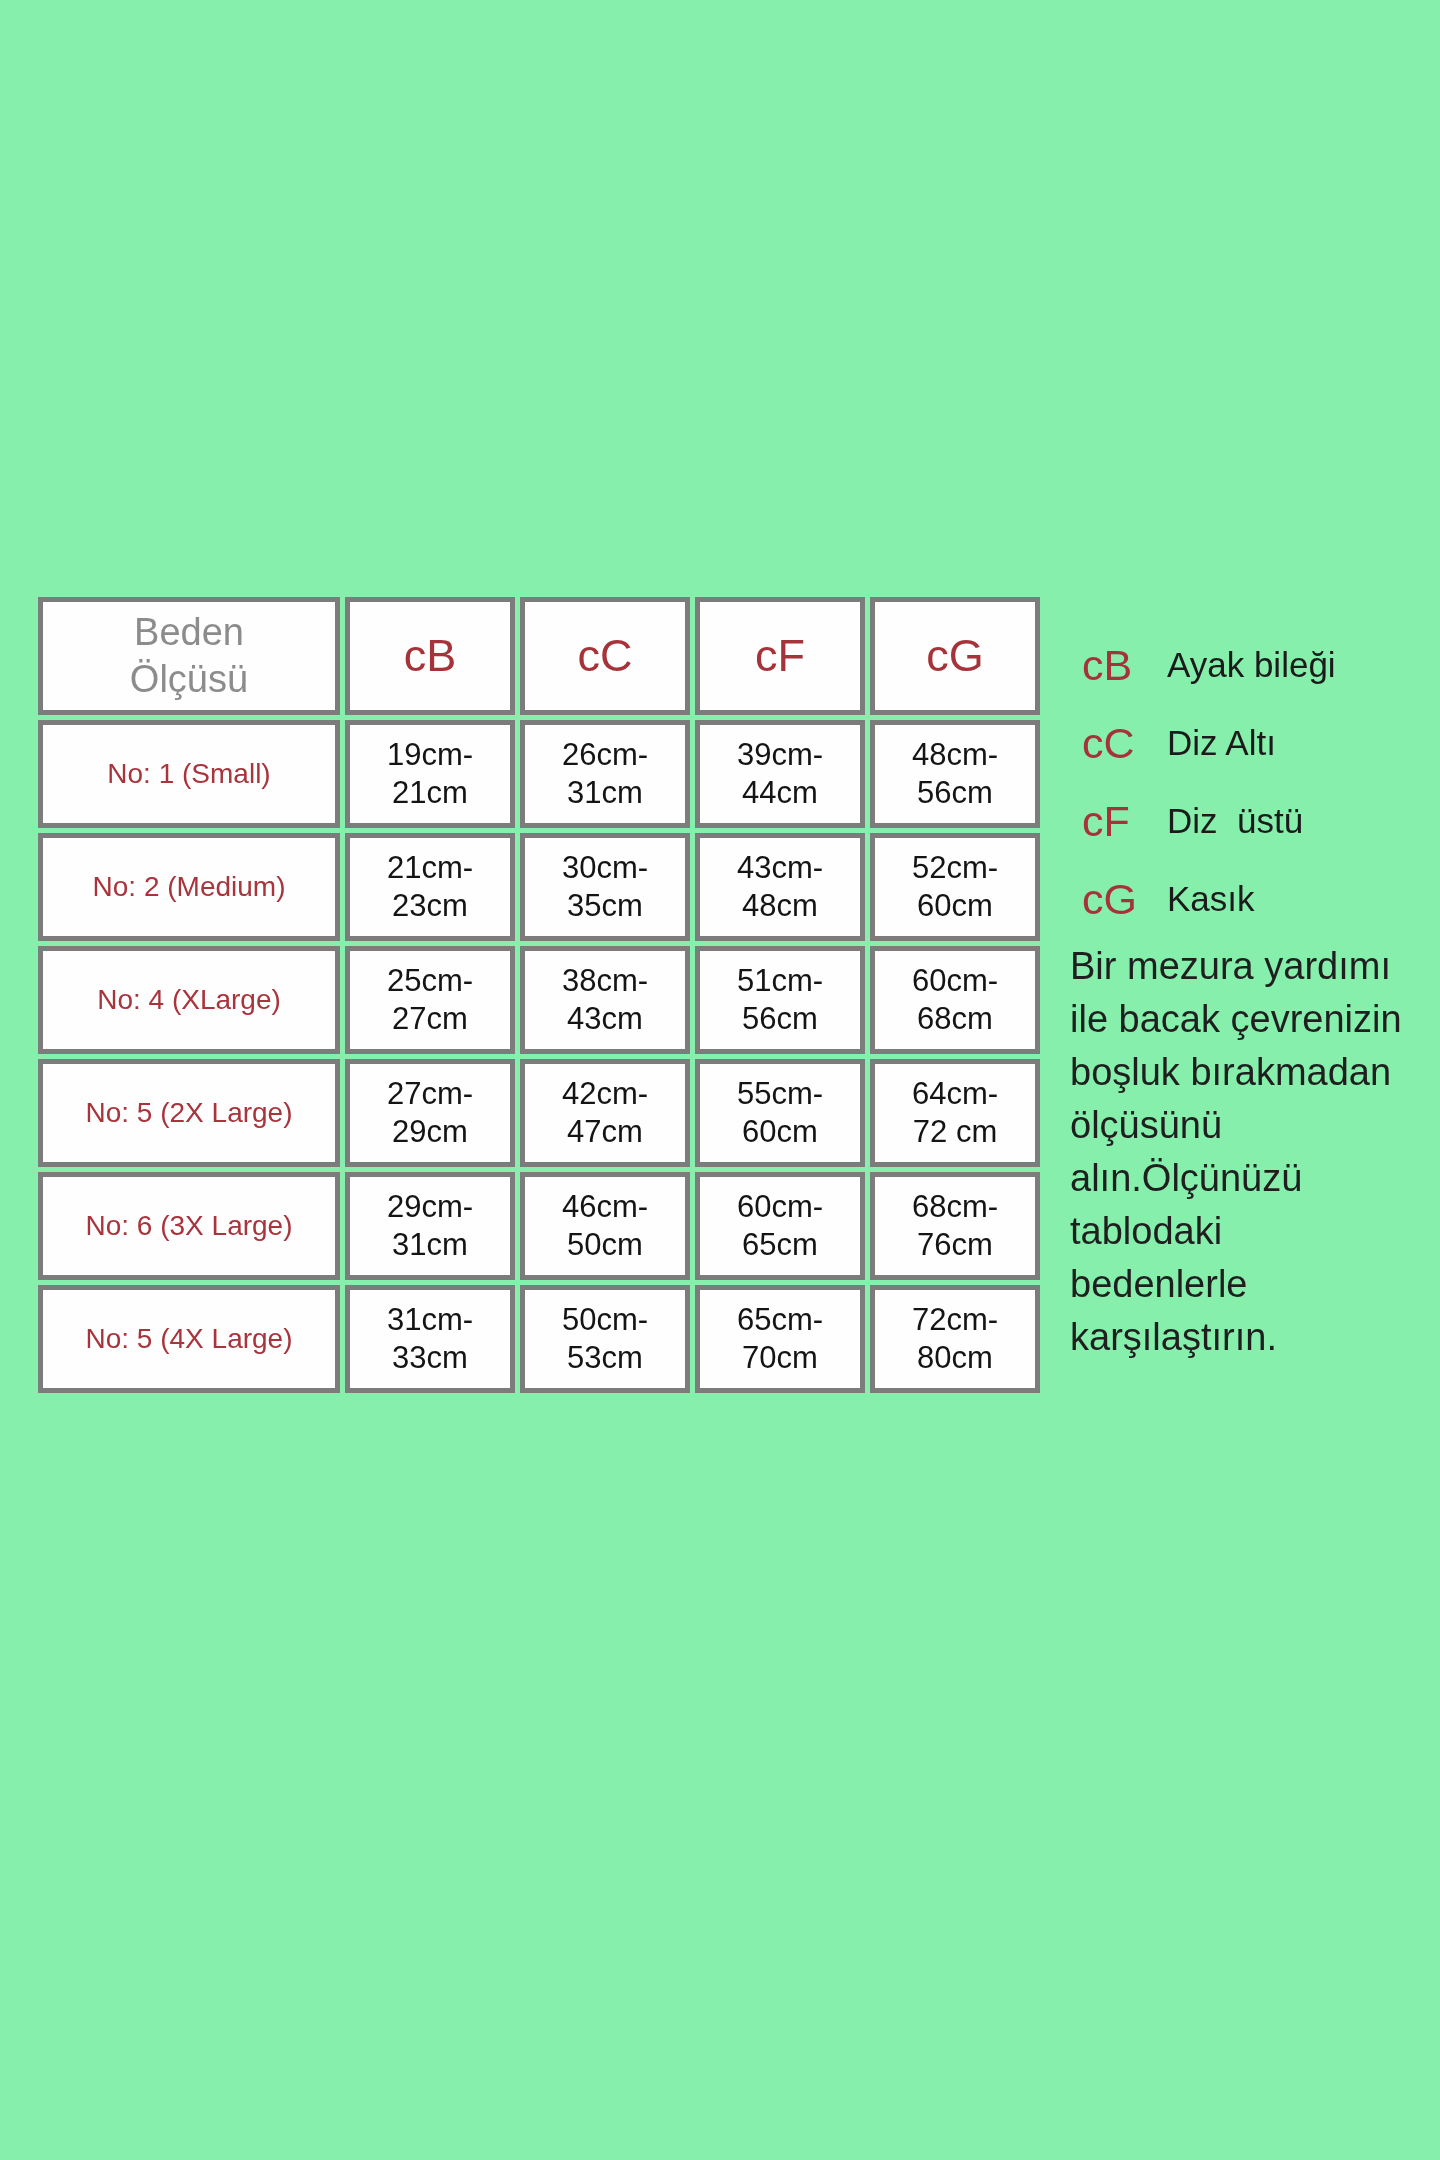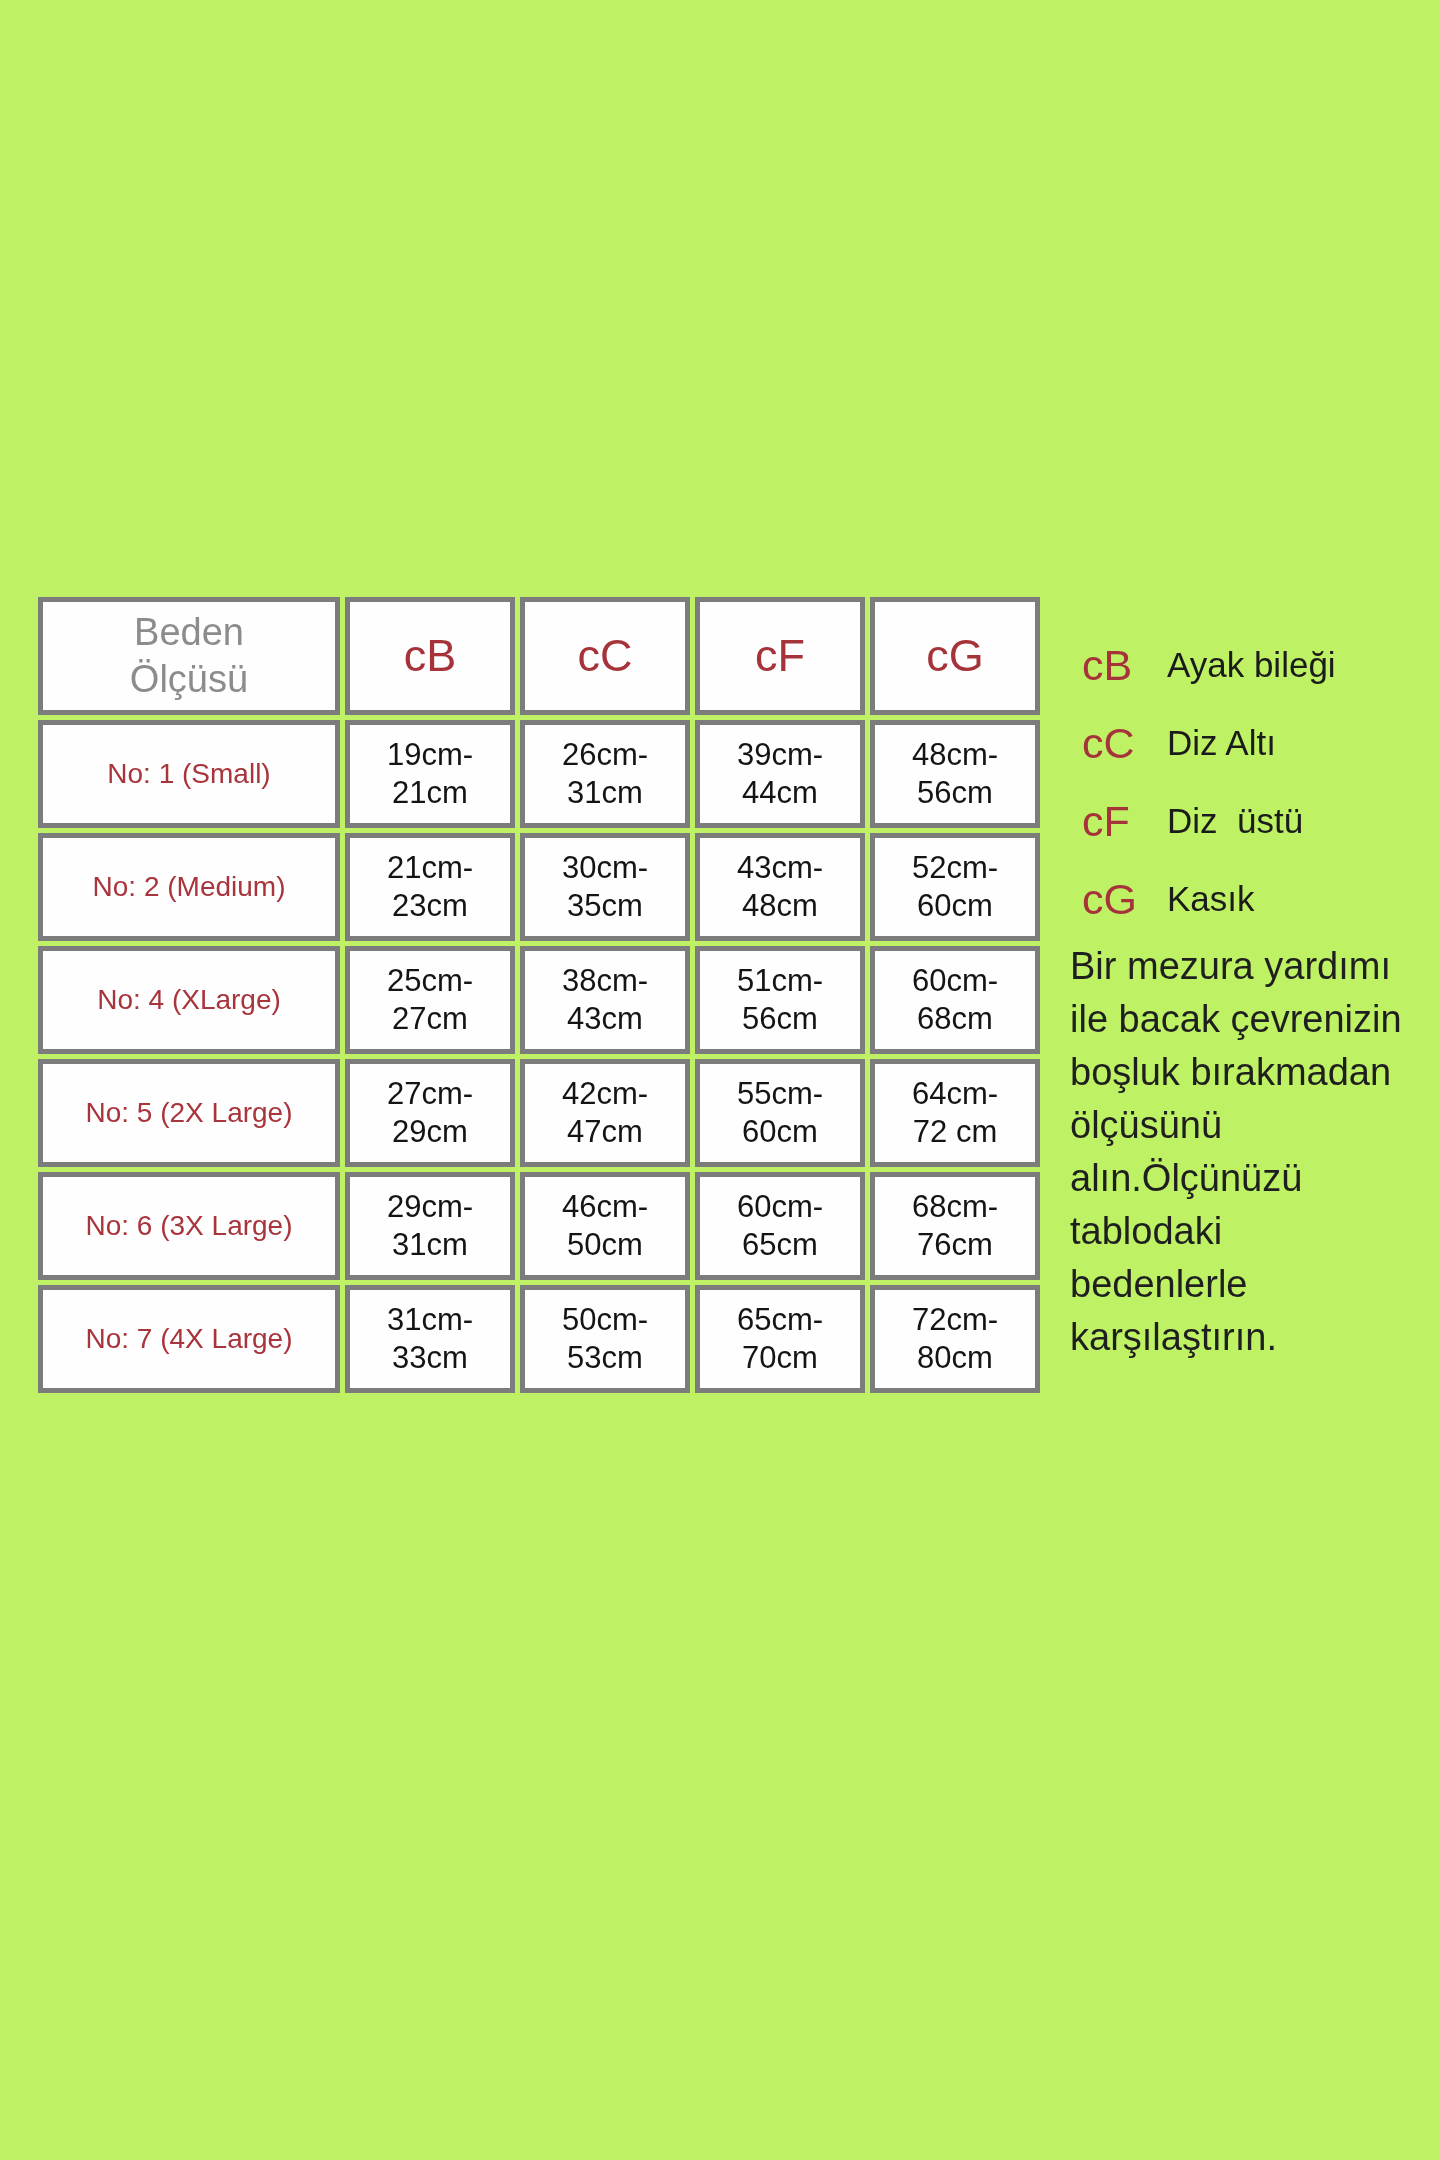--- a/index.html
+++ b/index.html
@@ -5,21 +5,21 @@
   html, body {
     margin: 0;
     padding: 0;
     background: #ffffff;
     font-family: "Liberation Sans", sans-serif;
   }
   .canvas {
     position: relative;
     width: 1440px;
     height: 2160px;
-    background: #bef264;
+    background: #86efac;
     overflow: hidden;
   }
 
   
   table.size-table {
     position: absolute;
     left: 33px;
     top: 592px;
     border-collapse: separate;
     border-spacing: 5px;
@@ -168,21 +168,21 @@
         <td><span class="cell-value">29cm-
 31cm</span></td>
         <td><span class="cell-value">46cm-
 50cm</span></td>
         <td><span class="cell-value">60cm-
 65cm</span></td>
         <td><span class="cell-value">68cm-
 76cm</span></td>
       </tr>
       <tr class="data-row">
-        <td><span class="row-label">No: 7 (4X Large)</span></td>
+        <td><span class="row-label">No: 5 (4X Large)</span></td>
         <td><span class="cell-value">31cm-
 33cm</span></td>
         <td><span class="cell-value">50cm-
 53cm</span></td>
         <td><span class="cell-value">65cm-
 70cm</span></td>
         <td><span class="cell-value">72cm-
 80cm</span></td>
       </tr>
     </tbody>

